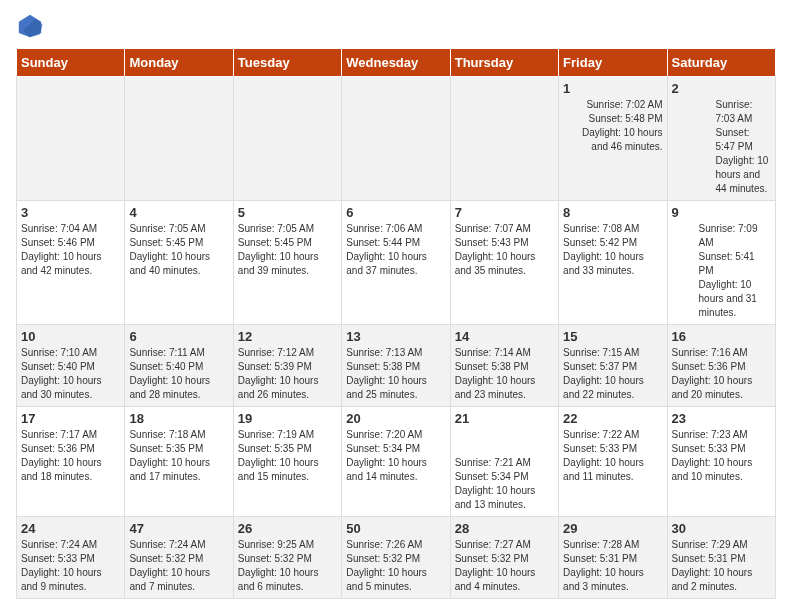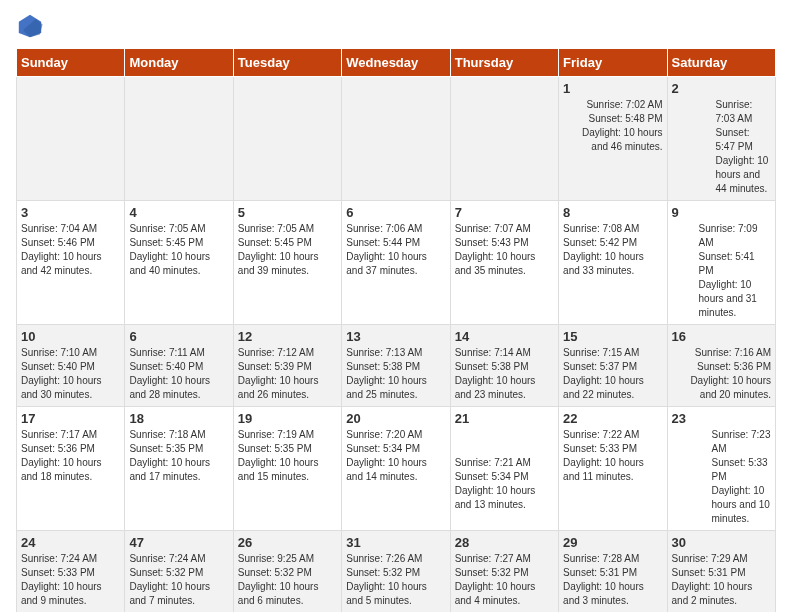--- a/index.html
+++ b/index.html
@@ -224,21 +224,21 @@
 Daylight: 10 hours and 23 minutes.</div>
         </td>
         <td>
           <span class="day-num">15</span>
           <div class="cell-info" style="white-space: pre-line;">Sunrise: 7:15 AM
 Sunset: 5:37 PM
 Daylight: 10 hours and 22 minutes.</div>
         </td>
         <td>
           <span class="day-num">16</span>
-          <div class="cell-info" style="white-space: pre-line; text-align: right;">Sunrise: 7:16 AM
+          <div class="cell-info" style="white-space: pre-line;">Sunrise: 7:16 AM
 Sunset: 5:36 PM
 Daylight: 10 hours and 20 minutes.</div>
         </td>
       </tr>
       <tr>
         <td>
           <span class="day-num">17</span>
           <div class="cell-info" style="white-space: pre-line;">Sunrise: 7:17 AM
 Sunset: 5:36 PM
 Daylight: 10 hours and 18 minutes.</div>
@@ -268,21 +268,21 @@
 Daylight: 10 hours and 13 minutes.</div>
         </td>
         <td>
           <span class="day-num">22</span>
           <div class="cell-info" style="white-space: pre-line;">Sunrise: 7:22 AM
 Sunset: 5:33 PM
 Daylight: 10 hours and 11 minutes.</div>
         </td>
         <td>
           <span class="day-num">23</span>
-          <div class="cell-info" style="white-space: pre-line; margin-left: 40px;">Sunrise: 7:23 AM
+          <div class="cell-info" style="white-space: pre-line;">Sunrise: 7:23 AM
 Sunset: 5:33 PM
 Daylight: 10 hours and 10 minutes.</div>
         </td>
       </tr>
       <tr>
         <td>
           <span class="day-num">24</span>
           <div class="cell-info" style="white-space: pre-line;">Sunrise: 7:24 AM
 Sunset: 5:33 PM
 Daylight: 10 hours and 9 minutes.</div>
@@ -293,21 +293,21 @@
 Sunset: 5:32 PM
 Daylight: 10 hours and 7 minutes.</div>
         </td>
         <td>
           <span class="day-num">26</span>
           <div class="cell-info" style="white-space: pre-line;">Sunrise: 9:25 AM
 Sunset: 5:32 PM
 Daylight: 10 hours and 6 minutes.</div>
         </td>
         <td>
-          <span class="day-num">31</span>
+          <span class="day-num">50</span>
           <div class="cell-info" style="white-space: pre-line;">Sunrise: 7:26 AM
 Sunset: 5:32 PM
 Daylight: 10 hours and 5 minutes.</div>
         </td>
         <td>
           <span class="day-num">28</span>
           <div class="cell-info" style="white-space: pre-line;">Sunrise: 7:27 AM
 Sunset: 5:32 PM
 Daylight: 10 hours and 4 minutes.</div>
         </td>

